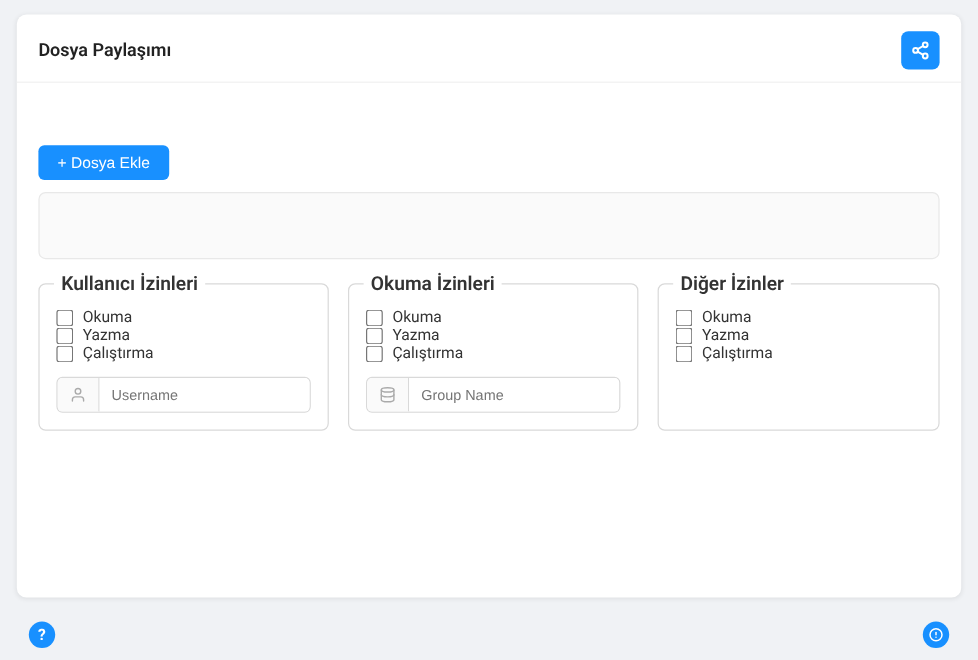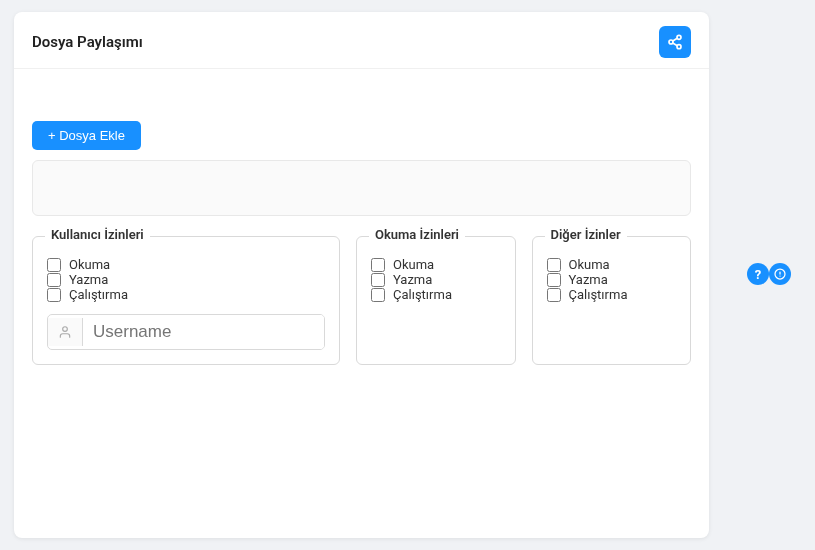--- a/index.html
+++ b/index.html
@@ -12,21 +12,21 @@
       min-height: 100vh;
       font-size: 14px;
       color: #333;
     }
     .page-container {
       width: 815px;
       min-height: 550px;
       background: #f0f2f5;
       position: relative;
       display: flex;
-      flex-direction: row;
+      flex-direction: column;
     }
     .main-card {
       background: #fff;
       border-radius: 8px;
       margin: 12px 14px;
       padding: 0;
       flex: 1;
       box-shadow: 0 1px 4px rgba(0,0,0,0.08);
     }
     .card-header {
@@ -106,21 +106,21 @@
       padding: 14px 14px 14px 14px;
       background: #fff;
       position: relative;
     }
     .perm-box-title {
       position: absolute;
       top: -10px;
       left: 12px;
       background: #fff;
       padding: 0 6px;
-      font-size: 13px;
+      font-size: 16px;
       font-weight: 600;
       color: #333;
     }
     .perm-checkboxes {
       display: flex;
       flex-direction: column;
       gap: 0;
       margin-top: 6px;
     }
     .perm-check-item {
@@ -152,21 +152,21 @@
       display: flex;
       align-items: center;
       justify-content: center;
       color: #aaa;
       font-size: 15px;
     }
     .perm-input-field {
       border: none;
       outline: none;
       padding: 7px 10px;
-      font-size: 17px;
+      font-size: 12px;
       color: #701a75;
       flex: 1;
       background: #fff;
     }
     .bottom-bar {
       display: flex;
       justify-content: space-between;
       align-items: center;
       padding: 8px 24px 10px 24px;
     }
@@ -258,20 +258,30 @@
             </label>
             <label class="perm-check-item">
               <input type="checkbox" style="">
               <span>Yazma</span>
             </label>
             <label class="perm-check-item">
               <input type="checkbox" style="">
               <span>Çalıştırma</span>
             </label>
           </div>
+          <div class="perm-input-row">
+            <span class="perm-input-icon">
+              <svg width="14" height="14" viewBox="0 0 24 24" fill="none" stroke="#aaa" stroke-width="2" stroke-linecap="round" stroke-linejoin="round">
+                <ellipse cx="12" cy="5" rx="9" ry="3"></ellipse>
+                <path d="M21 12c0 1.66-4.03 3-9 3S3 13.66 3 12"></path>
+                <path d="M3 5v14c0 1.66 4.03 3 9 3s9-1.34 9-3V5"></path>
+              </svg>
+            </span>
+            <input type="text" class="perm-input-field" placeholder="Group Name" style="">
+          </div>
         </div>
 
         <div class="perm-box">
           <span class="perm-box-title">Diğer İzinler</span>
           <div class="perm-checkboxes">
             <label class="perm-check-item">
               <input type="checkbox" style="">
               <span>Okuma</span>
             </label>
             <label class="perm-check-item">

